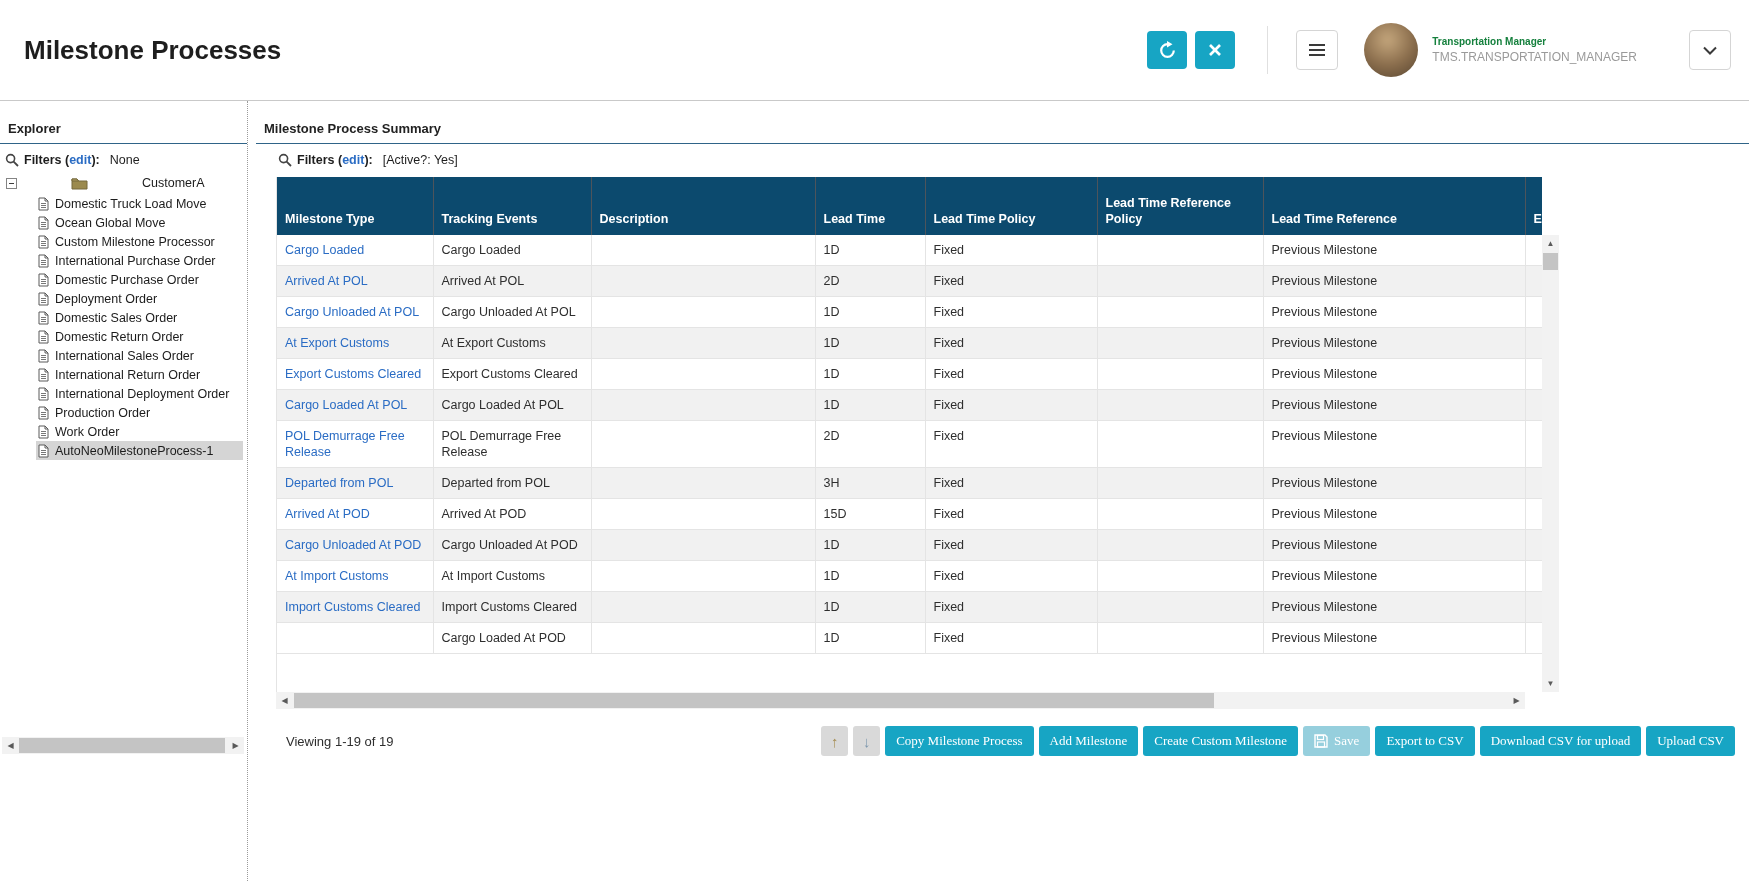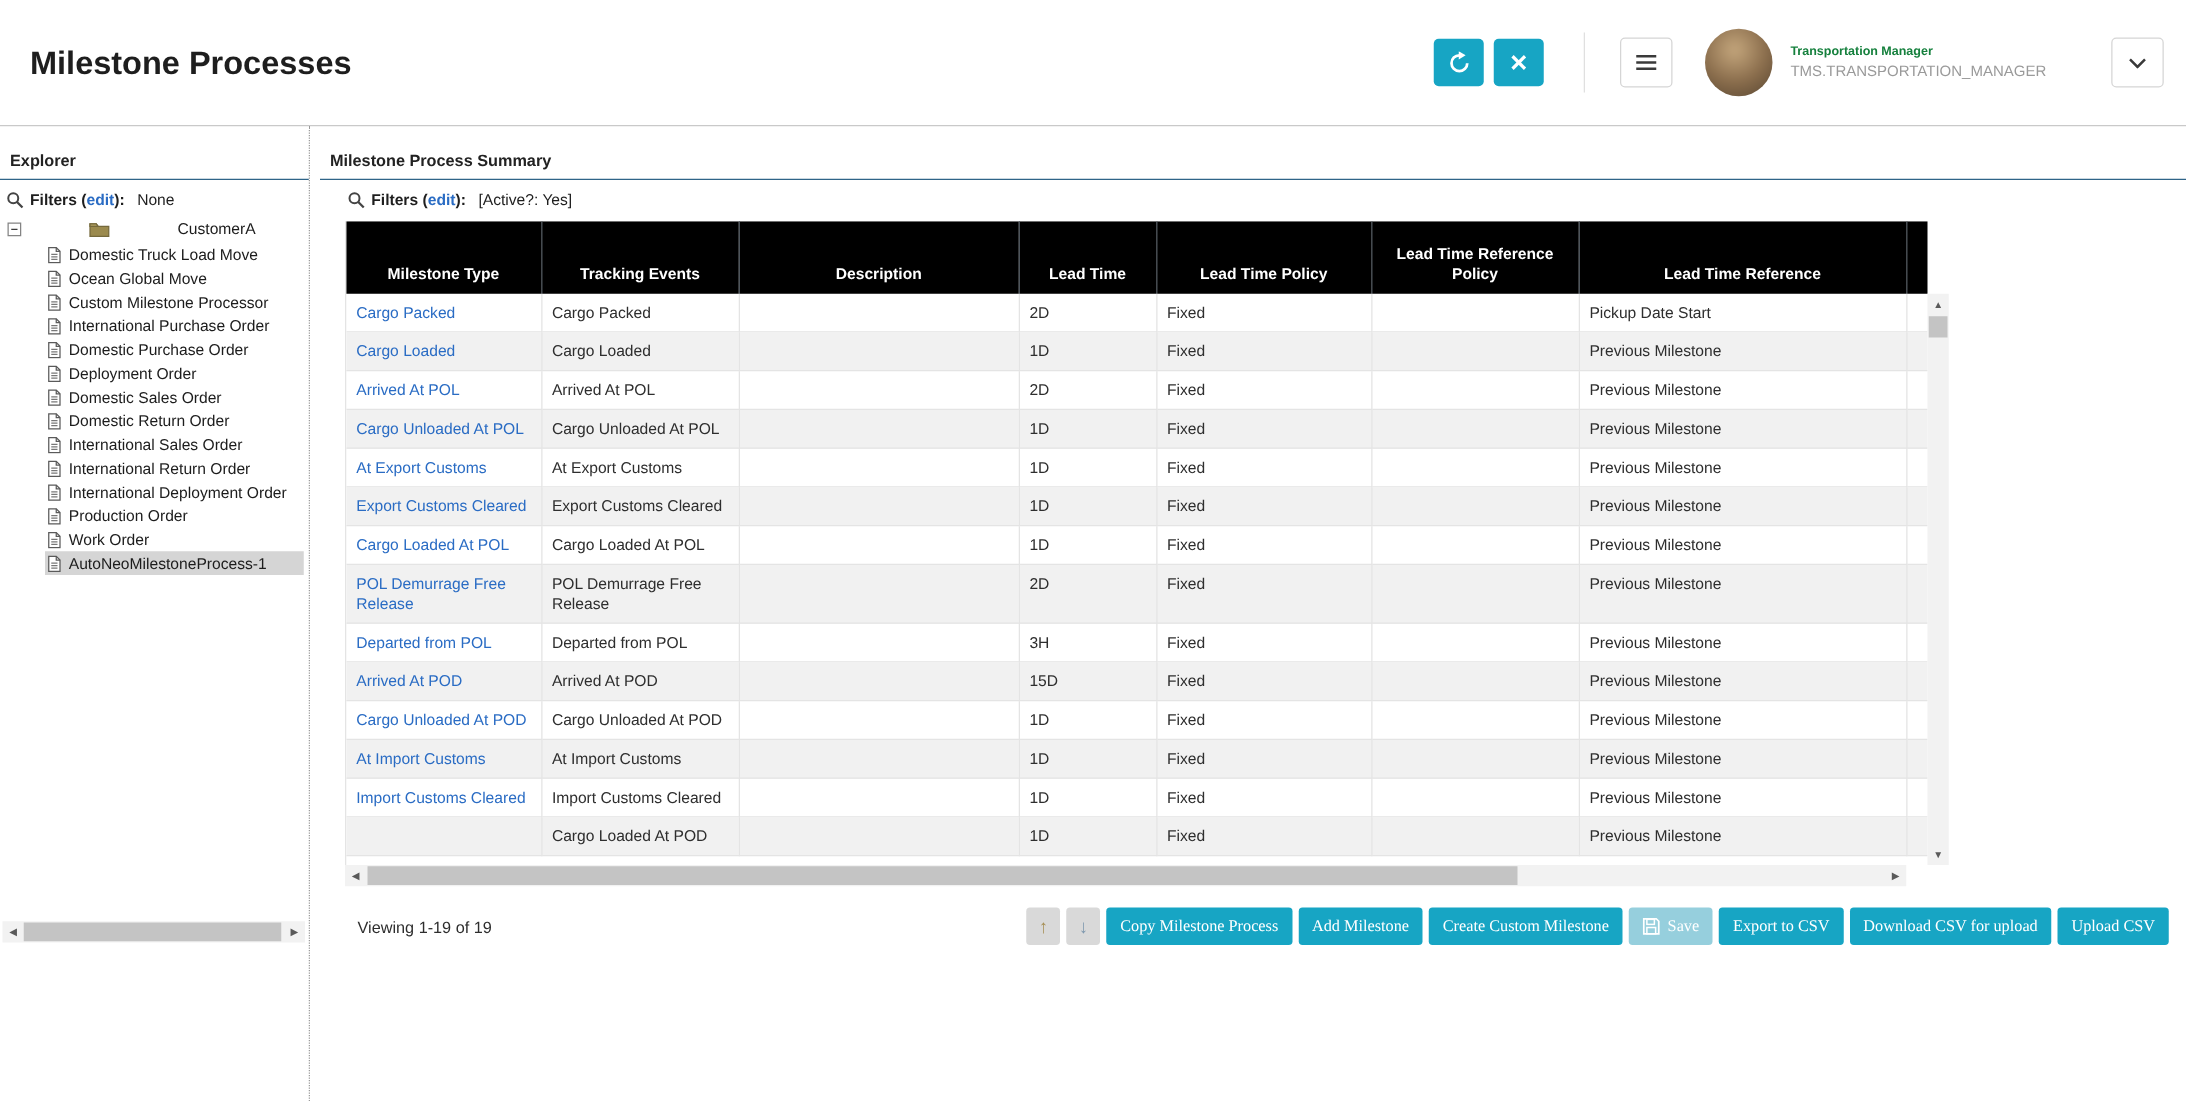--- a/index.html
+++ b/index.html
@@ -56,21 +56,21 @@
   .doc-icon { display: inline-flex; margin-right: 6px; flex-shrink: 0; }
   .tree-item-label { white-space: nowrap; }
 
   
   .summary { flex: 1; padding-left: 8px; position: relative; }
   .summary .filters-row { margin-left: 22px; }
 
   .table-zone { position: relative; margin: 4px 0 0 20px; width: 1283px; }
   .table-viewport { width: 1266px; height: 515px; overflow: hidden; border-left: 1px solid #e4e4e4; }
   table { border-collapse: collapse; table-layout: fixed; width: 1308px; font-size: 12.5px; }
-  thead th { background: #000000; color: #fff; text-align: center; vertical-align: bottom;
+  thead th { background: #0c4a6e; color: #fff; text-align: left; vertical-align: bottom;
              padding: 8px; height: 58px; font-weight: bold; border-right: 1px solid #4d545b;
              line-height: 16px; }
   tbody td { padding: 7px 8px; border-bottom: 1px solid #e4e4e4; border-right: 1px solid #e4e4e4;
              color: #2e2e2e; line-height: 16px; vertical-align: top; background-clip: padding-box; }
   tbody tr:nth-child(even) td { background-color: #f1f1f1; }
   td a { color: #2a6cc4; text-decoration: none; cursor: pointer; }
 
   
   .vscroll { position: absolute; left: 1266px; top: 58px; width: 17px; height: 457px; background: #f2f2f2; }
   .sarrow { width: 17px; height: 17px; display: flex; align-items: center; justify-content: center;
@@ -368,30 +368,20 @@
                   <th style="width: 224px;">Description</th>
                   <th style="width: 110px;">Lead Time</th>
                   <th style="width: 172px;">Lead Time Policy</th>
                   <th style="width: 166px;">Lead Time Reference Policy</th>
                   <th style="width: 262px;">Lead Time Reference</th>
                   <th style="width: 60px;">E</th>
                 </tr>
               </thead>
             <tbody id="table-body">
                 <tr>
-                  <td><a>Cargo Packed</a></td>
-                  <td>Cargo Packed</td>
-                  <td></td>
-                  <td>2D</td>
-                  <td>Fixed</td>
-                  <td></td>
-                  <td>Pickup Date Start</td>
-                  <td></td>
-                </tr>
-                <tr>
                   <td><a>Cargo Loaded</a></td>
                   <td>Cargo Loaded</td>
                   <td></td>
                   <td>1D</td>
                   <td>Fixed</td>
                   <td></td>
                   <td>Previous Milestone</td>
                   <td></td>
                 </tr>
                 <tr>

